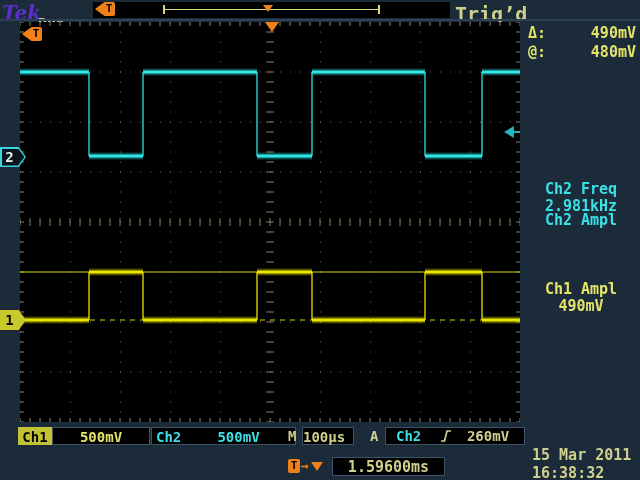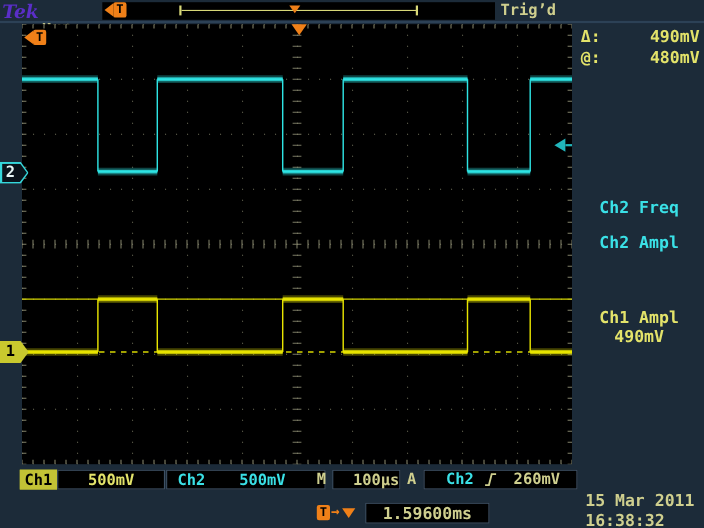--- a/index.html
+++ b/index.html
@@ -4,29 +4,29 @@
 <style>
   html,body{margin:0;padding:0;}
   body{
     width:640px;height:480px;position:relative;overflow:hidden;
     background:#1c2b39;
     font-family:"DejaVu Sans Mono","Liberation Mono",monospace;
     -webkit-font-smoothing:none;
   }
   .abs{position:absolute;}
   .khaki{color:#cfcf8e;}
-  .cyan{color:#3ae0e6;text-align:center;}
+  .cyan{color:#3ae0e6;}
   .yellow{color:#e3e36a;}
   .bold{font-weight:bold;}
 
   
   #tek-logo{left:2px;top:1px;font-family:"DejaVu Serif","Liberation Serif",serif;
-    font-style:italic;font-weight:bold;font-size:17px;color:#5a2ec8;}
+    font-style:italic;font-weight:bold;font-size:20px;color:#5a2ec8;}
   #run-status{left:38px;top:16px;font-size:15px;}
-  #trigd-status{left:455px;top:2px;font-size:14px;}
+  #trigd-status{left:455px;top:2px;font-size:20px;}
   #record-bar{left:93px;top:2px;width:357px;height:16px;background:#000;}
   #record-line{left:72px;top:7px;width:215px;height:1px;background:#d8d878;}
   .bracket{top:3px;width:2px;height:9px;background:#d8d878;}
   #rec-tri{left:170px;top:3px;width:0;height:0;
     border-left:5px solid transparent;border-right:5px solid transparent;
     border-top:7px solid #f08018;}
   .t-arrow{width:0;height:0;border-top:6px solid transparent;
     border-bottom:6px solid transparent;border-right:8px solid #f08018;}
   .t-box{background:#f08018;color:#000;font-weight:bold;font-size:11px;
     width:12px;height:14px;line-height:14px;text-align:center;border-radius:2px;}
@@ -74,21 +74,21 @@
   
   .bbox{position:absolute;top:427px;height:18px;line-height:18px;background:#000;
     border:1px solid #3e5165;box-sizing:border-box;font-size:14px;font-weight:bold;}
   #ch1-label-box{left:18px;width:34px;background:#c2c235;color:#000;
     text-align:center;border-color:#c2c235;}
   #ch1-scale-box{left:52px;width:98px;text-align:center;}
   #ch2-group-box{left:151px;width:145px;display:flex;}
   #ch2-group-box .lbl{padding-left:4px;width:36px;}
   #ch2-group-box .val{flex:1;text-align:center;padding-right:10px;}
   #m-label{left:288px;top:427px;font-size:14px;line-height:18px;}
-  #timebase-box{left:302px;width:62px;text-align:right;}
+  #timebase-box{left:302px;width:52px;text-align:left;}
   #a-label{left:370px;top:427px;font-size:14px;line-height:18px;}
   #trigger-box{left:385px;width:140px;display:flex;align-items:center;}
   #trigger-box .src{padding-left:10px;width:44px;}
   #trigger-box .lvl{flex:1;text-align:center;}
 
   
   #delay-flag{left:288px;top:458px;display:flex;align-items:center;}
   #delay-arrow{color:#f08018;font-size:13px;font-weight:bold;margin-left:1px;}
   #delay-tri{width:0;height:0;margin-left:2px;margin-top:2px;
     border-left:6px solid transparent;border-right:6px solid transparent;
@@ -204,20 +204,21 @@
   <div id="delta-row" class="cursor-row yellow">
     <span>Δ:</span>
     <span>490mV</span>
   </div>
   <div id="at-row" class="cursor-row yellow">
     <span>@:</span>
     <span>480mV</span>
   </div>
   <div id="meas-0" class="meas-block cyan">
     <div>Ch2 Freq</div>
+    <div>2.981kHz</div>
   </div>
   <div id="meas-1" class="meas-block cyan">
     <div>Ch2 Ampl</div>
   </div>
   <div id="meas-2" class="meas-block yellow">
     <div>Ch1 Ampl</div>
     <div>490mV</div>
   </div>
 </div>
 

